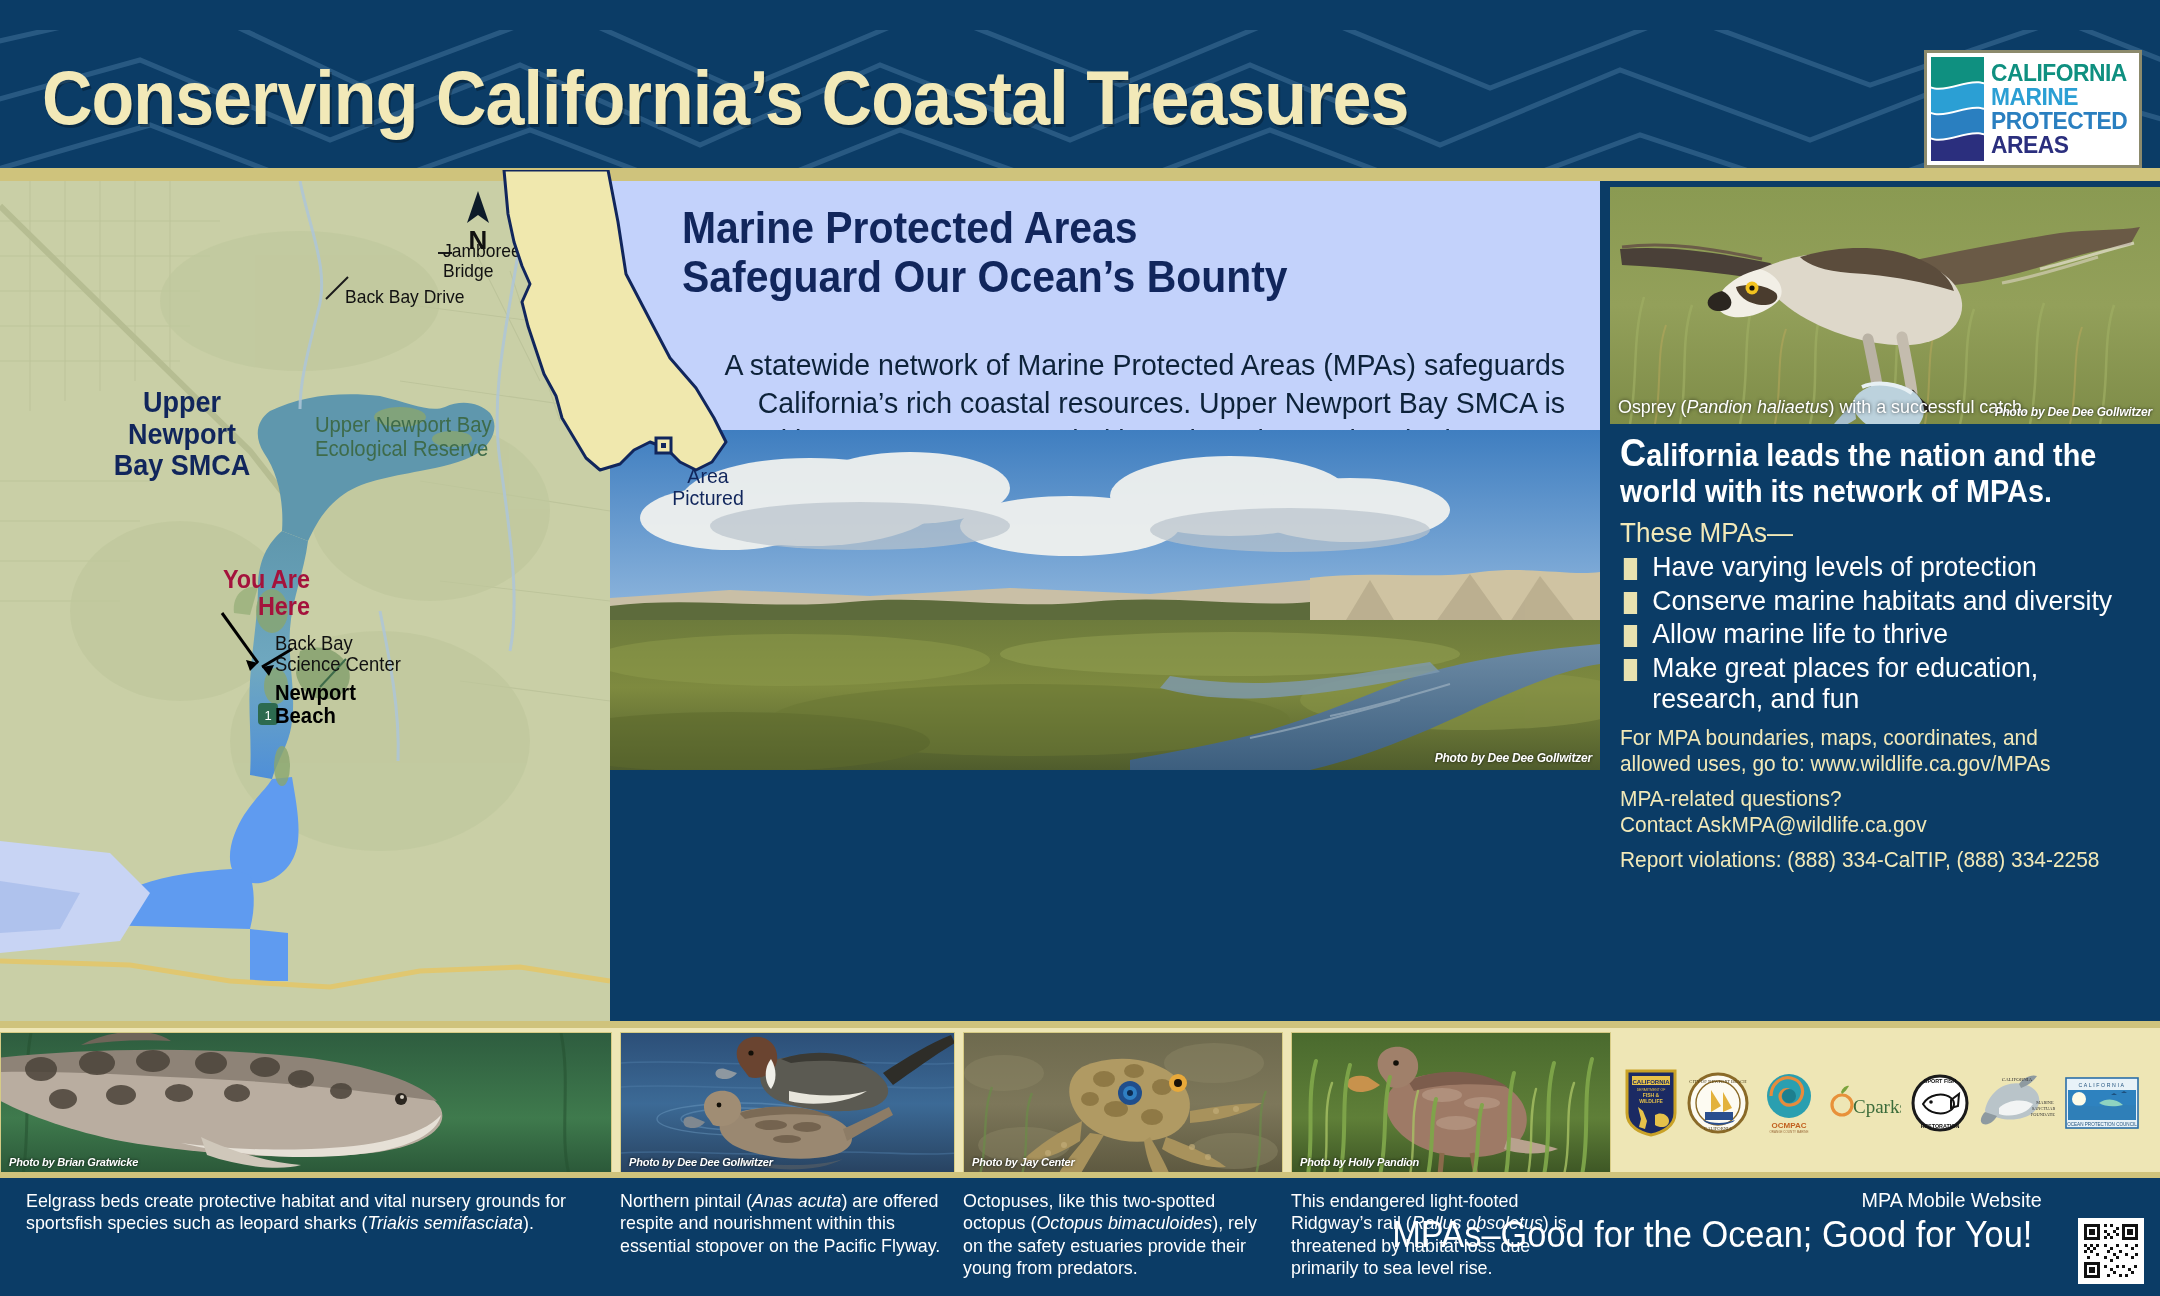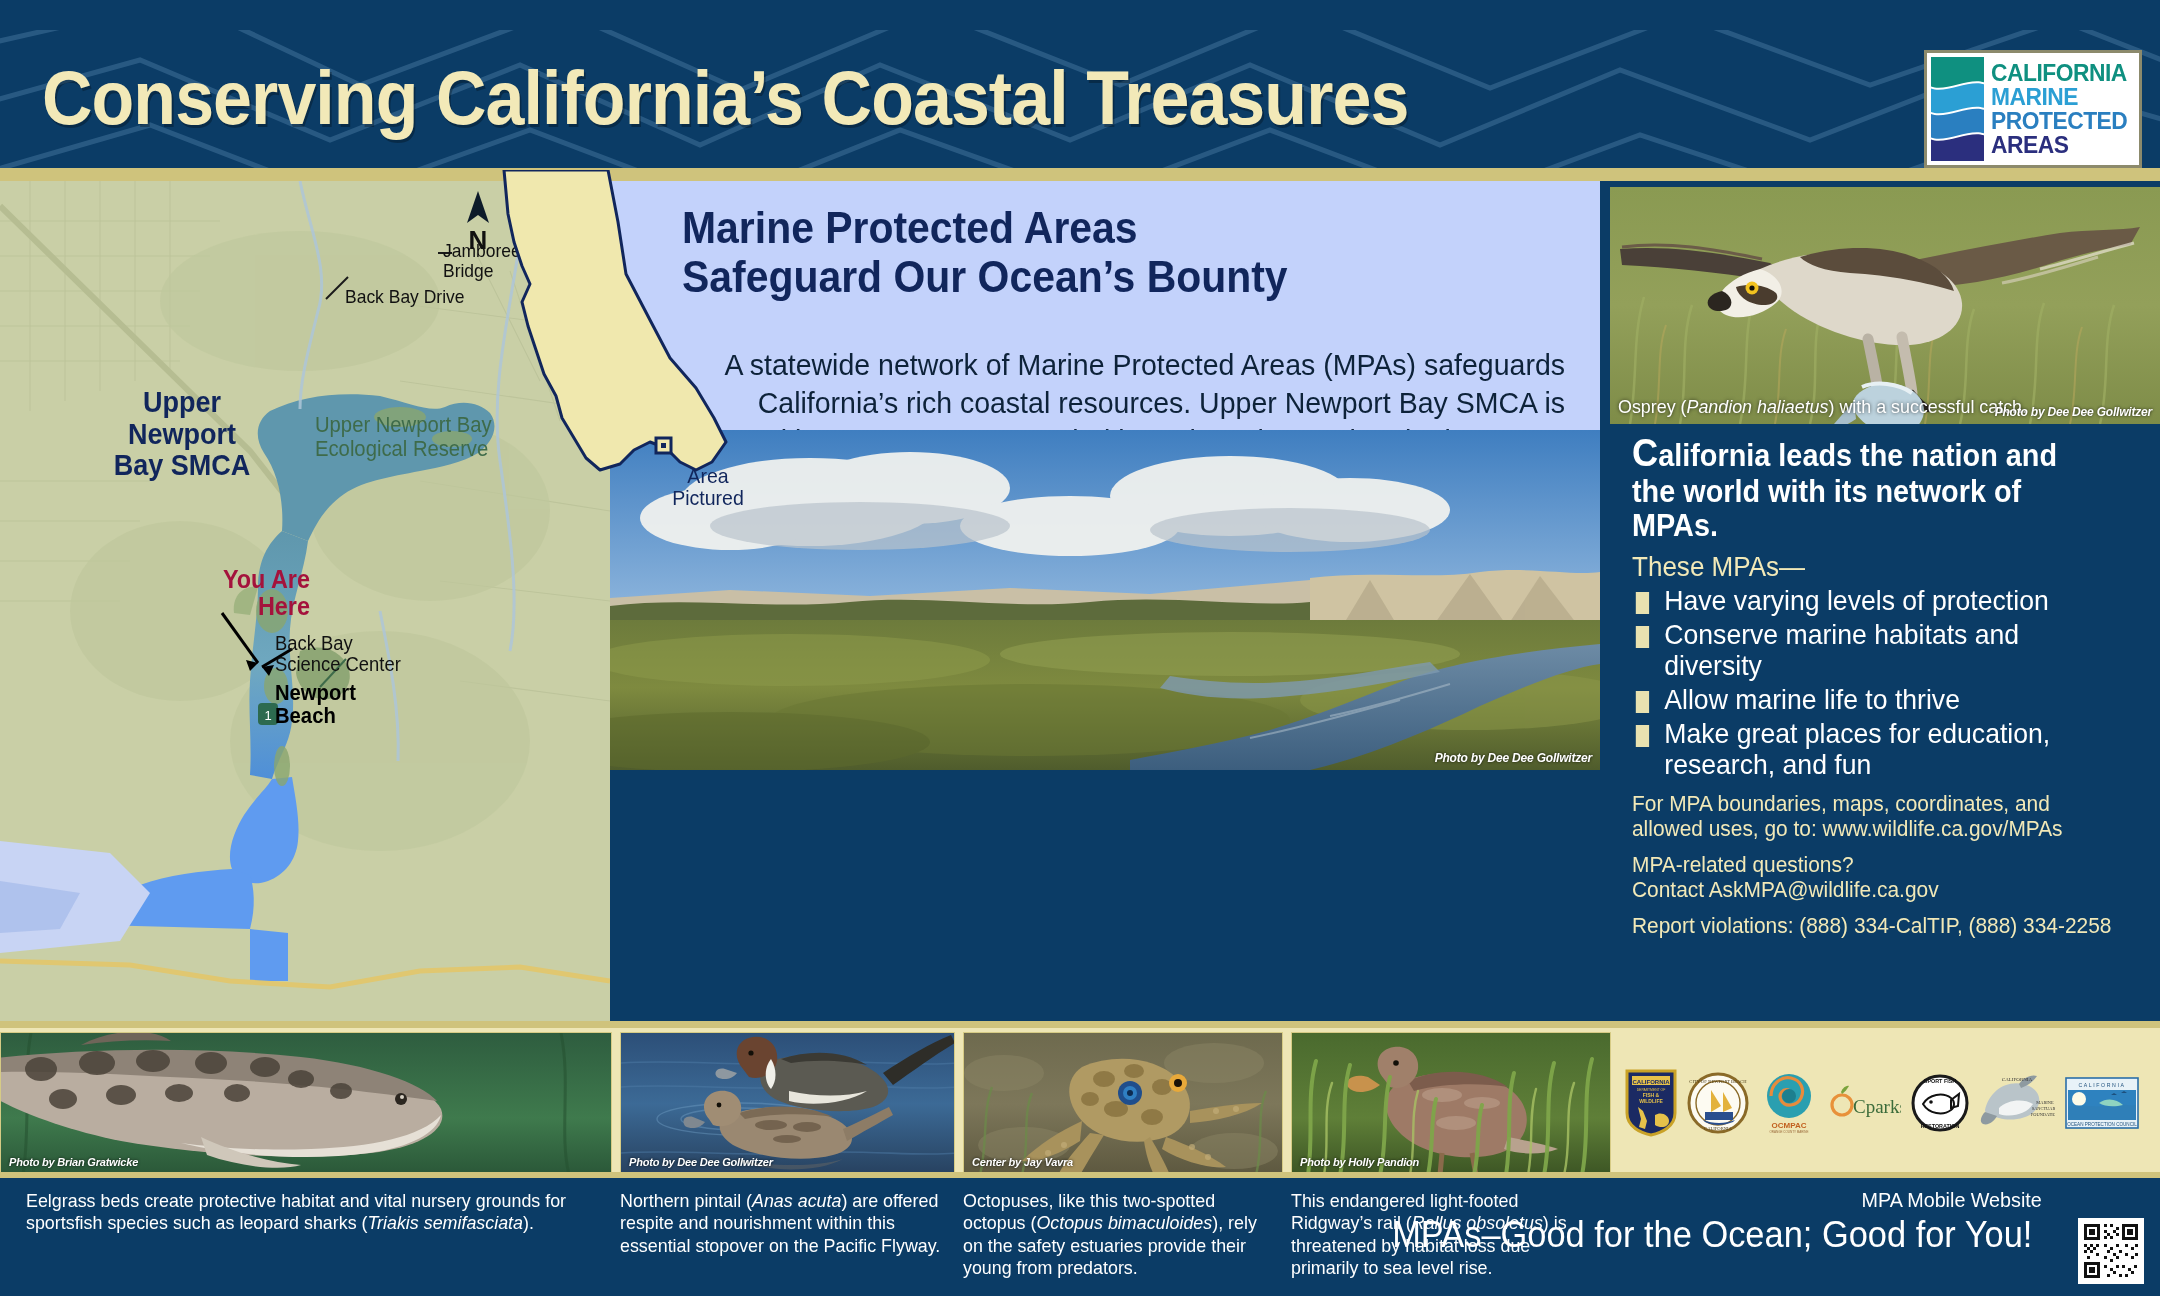--- a/index.html
+++ b/index.html
@@ -151,21 +151,21 @@
     background:#0b3c66;overflow:hidden;
   }
   .osprey-photo{position:absolute;left:10px;top:6px;width:550px;height:237px;overflow:hidden;}
   .osprey-cap{
     position:absolute;left:8px;bottom:6px;
     font-size:19px;line-height:1.1;color:#fff;
     text-shadow:0 0 4px rgba(0,0,0,.75);
     transform:scaleX(0.94);transform-origin:left bottom;
   }
   .osprey-cap i{font-style:italic;}
-  .info{position:absolute;left:0;top:237px;width:560px;padding:14px 20px 0 32px;}
+  .info{position:absolute;left:0;top:237px;width:560px;padding:14px 20px 0 20px;}
   .info-head{
     font-weight:bold;font-size:31px;line-height:1.1;color:#ffffff;
     transform:scaleX(0.93);transform-origin:left top;
   }
   .info-head .drop{font-size:39px;}
   .these{
     margin-top:8px;font-size:28px;color:#f2e9b8;
     transform:scaleX(0.93);transform-origin:left top;
   }
   .bullets{margin:2px 0 0 0;padding:0;list-style:none;}
@@ -711,21 +711,21 @@
         </g>
         <g fill="#c2ad78" opacity=".7">
           <circle cx="100" cy="112" r="3"></circle>
             <circle cx="84" cy="120" r="3"></circle>
           <circle cx="228" cy="114" r="3"></circle>
             <circle cx="244" cy="124" r="3"></circle>
           <circle cx="252" cy="78" r="3"></circle>
             <circle cx="272" cy="76" r="3"></circle>
         </g>
       </svg>
-      <div class="credit left">Center by Jay Vavra</div>
+      <div class="credit left">Photo by Jay Center</div>
     </div>
 
     <div class="strip-photo sp4">
       <svg viewBox="0 0 320 142" preserveAspectRatio="none" width="320" height="142">
         <defs>
           <linearGradient id="reed" x1="0" y1="0" x2="0" y2="1">
             <stop offset="0%" stop-color="#4a6a2e"></stop>
             <stop offset="60%" stop-color="#5f7f38"></stop>
             <stop offset="100%" stop-color="#3c5524"></stop>
           </linearGradient>

